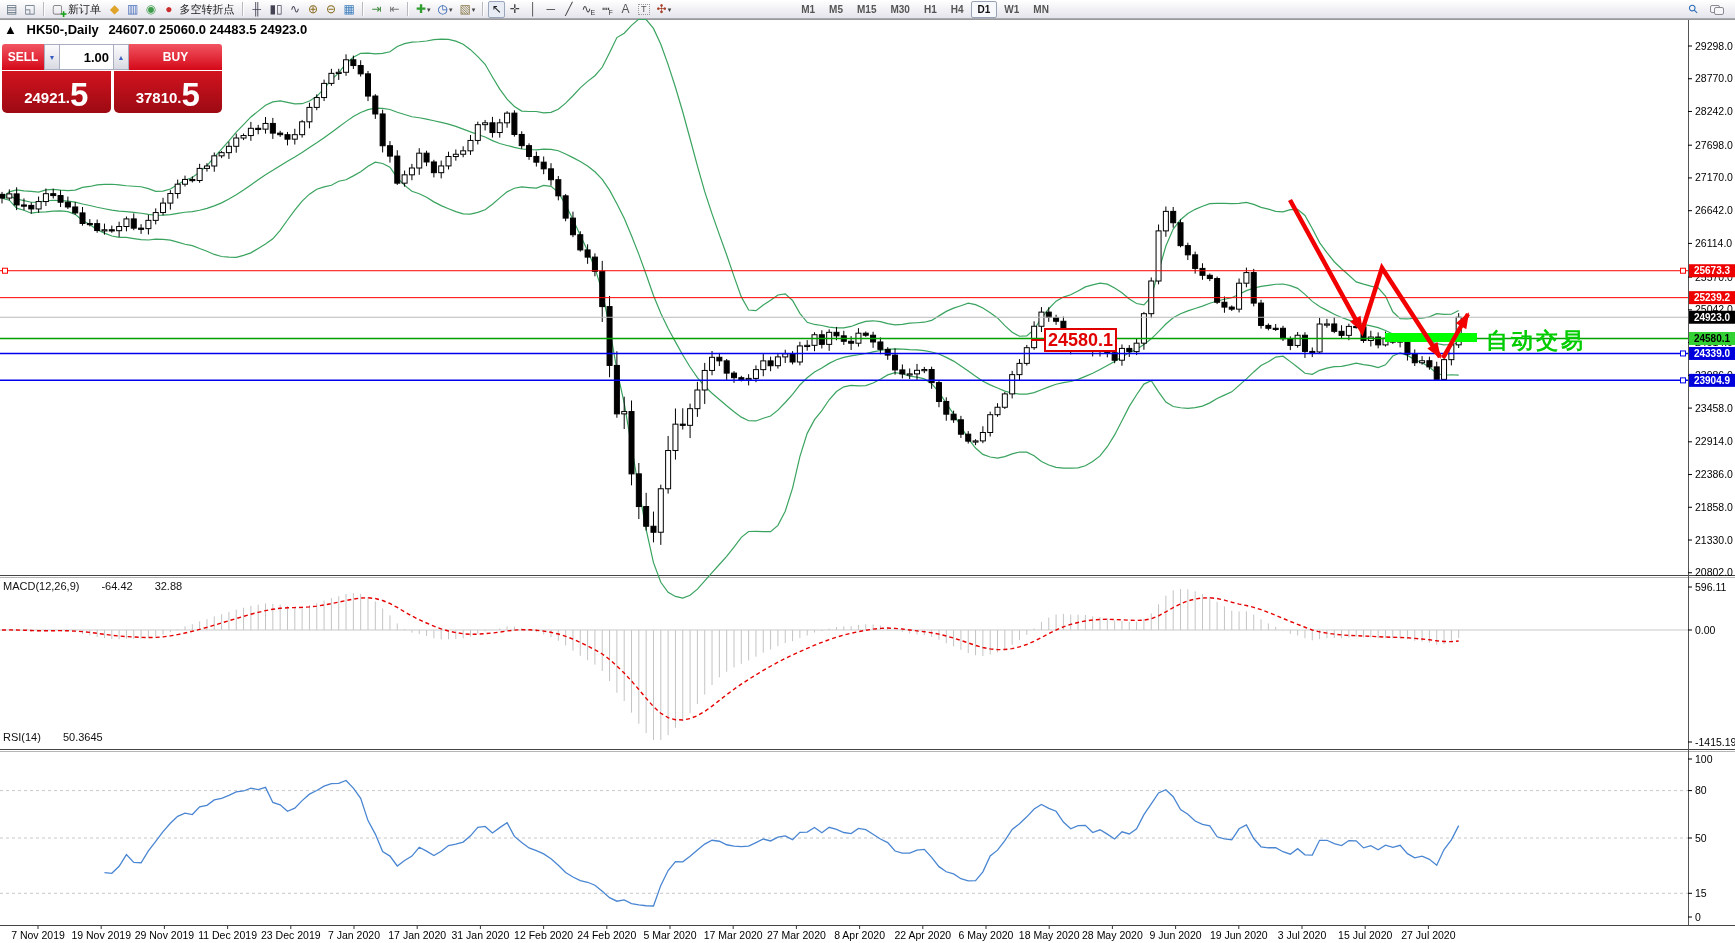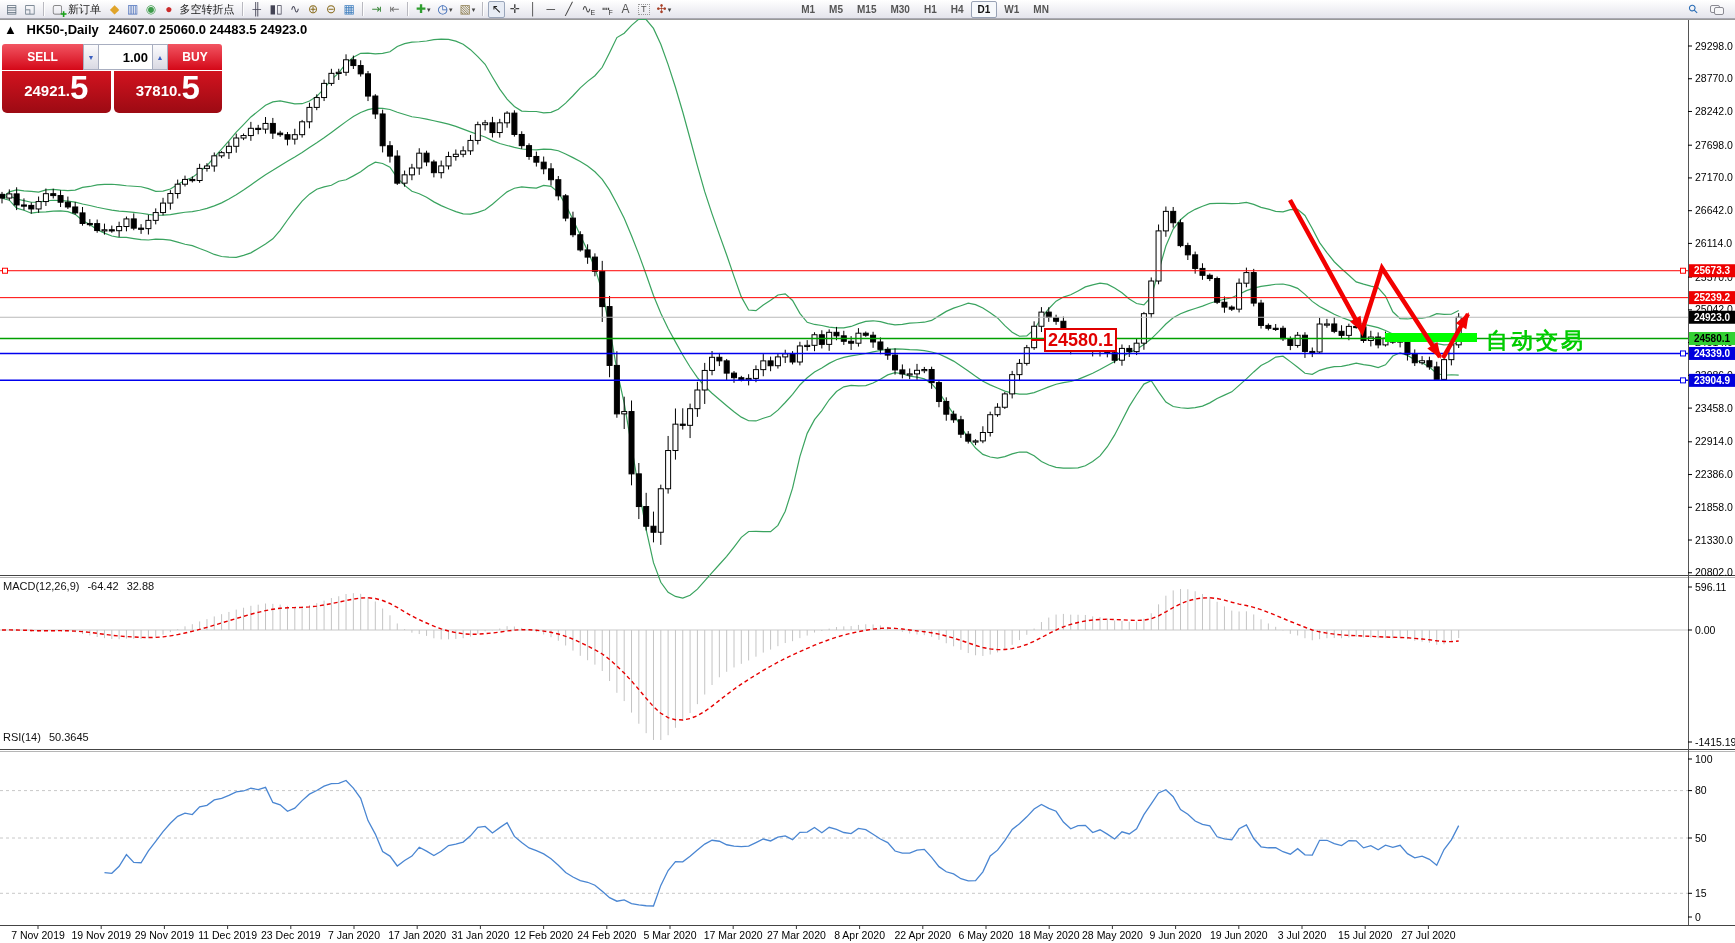--- a/index.html
+++ b/index.html
@@ -24,35 +24,35 @@
 #tb-right{margin-left:auto;display:flex;align-items:center;gap:5px;padding-right:5px}
 .bubble{width:10px;height:8px;border:1px solid #8a8a92;border-radius:2px;background:#f6f6f8;display:inline-block}
 .bubble.b2{margin-left:-6px;margin-top:4px}
 #cv{position:absolute;left:0;top:0;z-index:1}
 #hdr{position:absolute;left:4px;top:22px;font-size:13px;font-weight:bold;color:#000;z-index:6;white-space:nowrap}
 #hdr span{margin-right:6px}
 #panel{position:absolute;left:2px;top:44px;width:220px;z-index:7;font-family:"Liberation Sans",sans-serif}
 .prow1{display:flex;height:26px}
 .btn{background:linear-gradient(#f25562,#d40818);color:#fff;font-size:12px;font-weight:bold;
   display:flex;align-items:center;justify-content:center;cursor:default}
-.btn-sell{width:81px;border-radius:3px 0 0 0}
+.btn-sell{width:42px;border-radius:3px 0 0 0}
 .btn-buy{flex:1;border-radius:0 3px 0 0}
 .spin{width:16px;background:linear-gradient(#fbfbfd,#d9d9e3);border:1px solid #a8aec0;
   display:flex;align-items:center;justify-content:center;font-size:7px;color:#3a5fc0;cursor:default}
 .vol{width:53px;border:1px solid #a8aec0;border-left:none;border-right:none;
   font-size:13px;font-weight:bold;text-align:right;padding-right:4px;font-family:inherit;background:#fff}
 .prow2{display:flex;gap:3px;margin-top:1px;height:42px}
 .pbox{flex:1;background:linear-gradient(#d2131f,#9c0a13);color:#fff;display:flex;
-  align-items:flex-end;justify-content:center;padding-bottom:12px;border-radius:0 0 5px 5px}
+  align-items:flex-end;justify-content:center;padding-bottom:5px;border-radius:0 0 5px 5px}
 .pm,.pd{font-size:15px;font-weight:bold;line-height:1;margin-bottom:3px}
 .pb{font-size:33px;font-weight:bold;line-height:.82}
 #macd-label,#rsi-label{position:absolute;left:3px;font-size:11px;color:#111;z-index:6;white-space:nowrap}
 #macd-label{top:580px}
 #rsi-label{top:731px}
-#macd-label span,#rsi-label span{margin-right:8px}
+#macd-label span,#rsi-label span{margin-right:22px}
 #callout{position:absolute;left:1044px;top:328px;min-width:68px;height:24px;border:2px solid #e00000;
   color:#e00000;background:#fff;font-size:18px;font-weight:bold;display:flex;align-items:center;
   justify-content:center;z-index:5;padding:0 2px}
 #callout-tick{position:absolute;left:1031px;top:339px;width:13px;height:2px;background:#e00000;z-index:5}
 #pivot{position:absolute;left:1486px;top:326px;font-size:22px;font-weight:bold;color:#00cc00;
   letter-spacing:3px;z-index:5;white-space:nowrap}
 </style>
 </head>
 <body>
 

